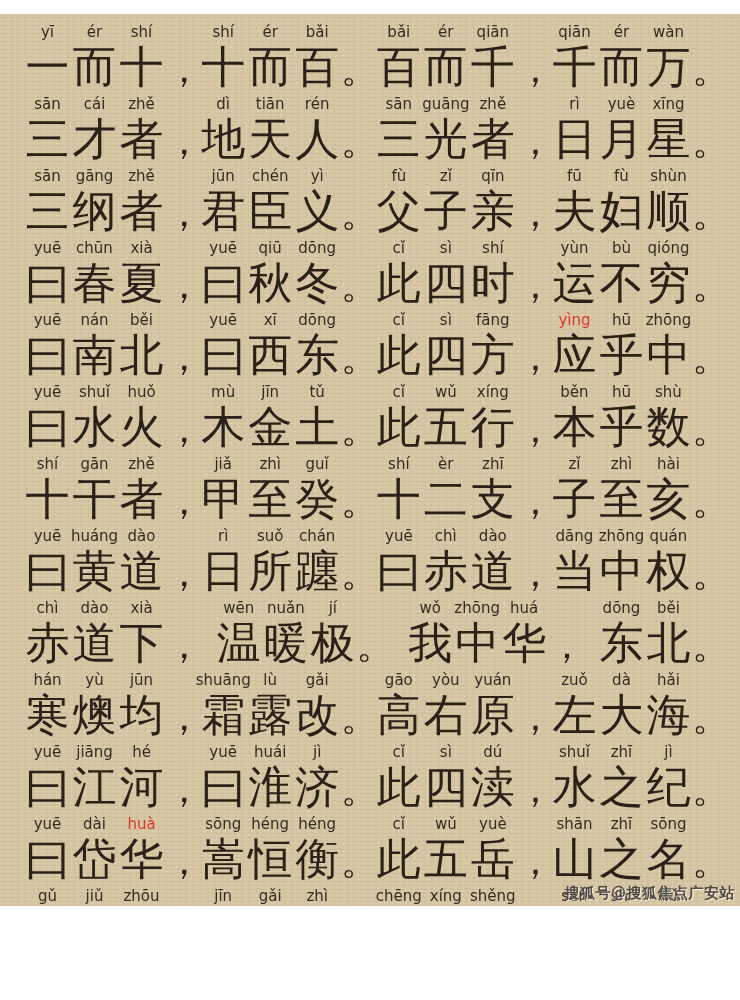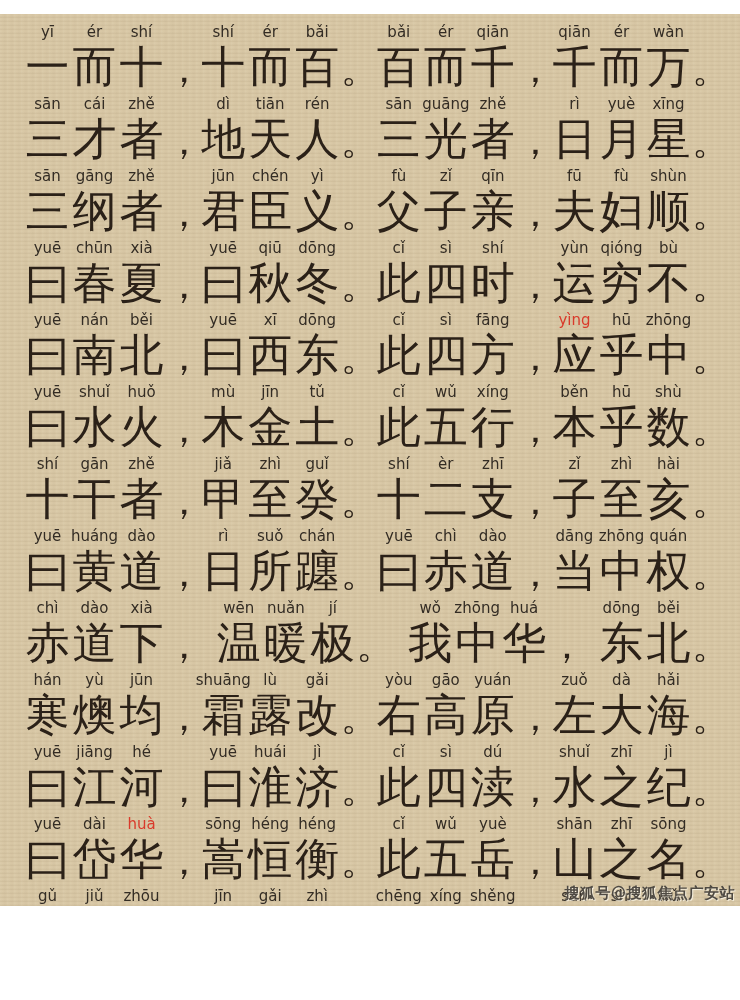--- a/index.html
+++ b/index.html
@@ -309,27 +309,27 @@
             <div class="hanzi">时</div>
           </div>
           <div class="punct">，</div>
         </div>
         <div class="phrase-group">
           <div class="char-cell">
             <div class="pinyin">yùn</div>
             <div class="hanzi">运</div>
           </div>
           <div class="char-cell">
+            <div class="pinyin">bù</div>
+            <div class="hanzi">不</div>
+          </div>
+          <div class="char-cell">
             <div class="pinyin">qióng</div>
             <div class="hanzi">穷</div>
           </div>
-          <div class="char-cell">
-            <div class="pinyin">bù</div>
-            <div class="hanzi">不</div>
-          </div>
           <div class="punct">。</div>
         </div>
       </div>
       <div class="text-row">
         <div class="phrase-group">
           <div class="char-cell">
             <div class="pinyin">yuē</div>
             <div class="hanzi">曰</div>
           </div>
           <div class="char-cell">
@@ -658,26 +658,26 @@
             <div class="hanzi">露</div>
           </div>
           <div class="char-cell">
             <div class="pinyin">gǎi</div>
             <div class="hanzi">改</div>
           </div>
           <div class="punct">。</div>
         </div>
         <div class="phrase-group">
           <div class="char-cell">
+            <div class="pinyin">gāo</div>
+            <div class="hanzi">高</div>
+          </div>
+          <div class="char-cell">
             <div class="pinyin">yòu</div>
             <div class="hanzi">右</div>
-          </div>
-          <div class="char-cell">
-            <div class="pinyin">gāo</div>
-            <div class="hanzi">高</div>
           </div>
           <div class="char-cell">
             <div class="pinyin">yuán</div>
             <div class="hanzi">原</div>
           </div>
           <div class="punct">，</div>
         </div>
         <div class="phrase-group">
           <div class="char-cell">
             <div class="pinyin">zuǒ</div>

